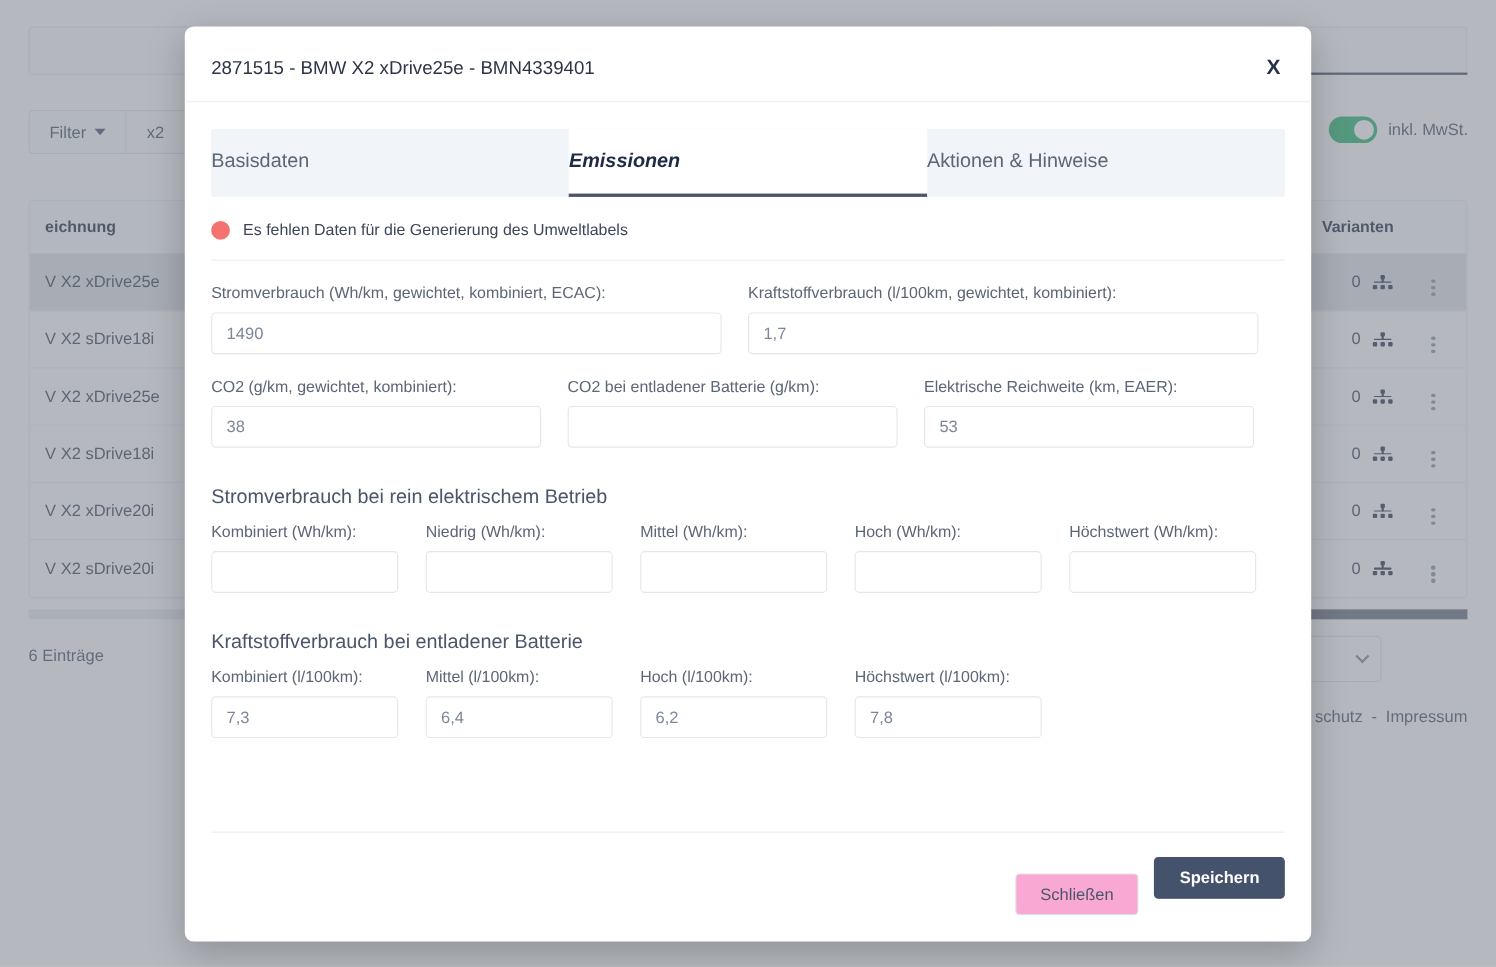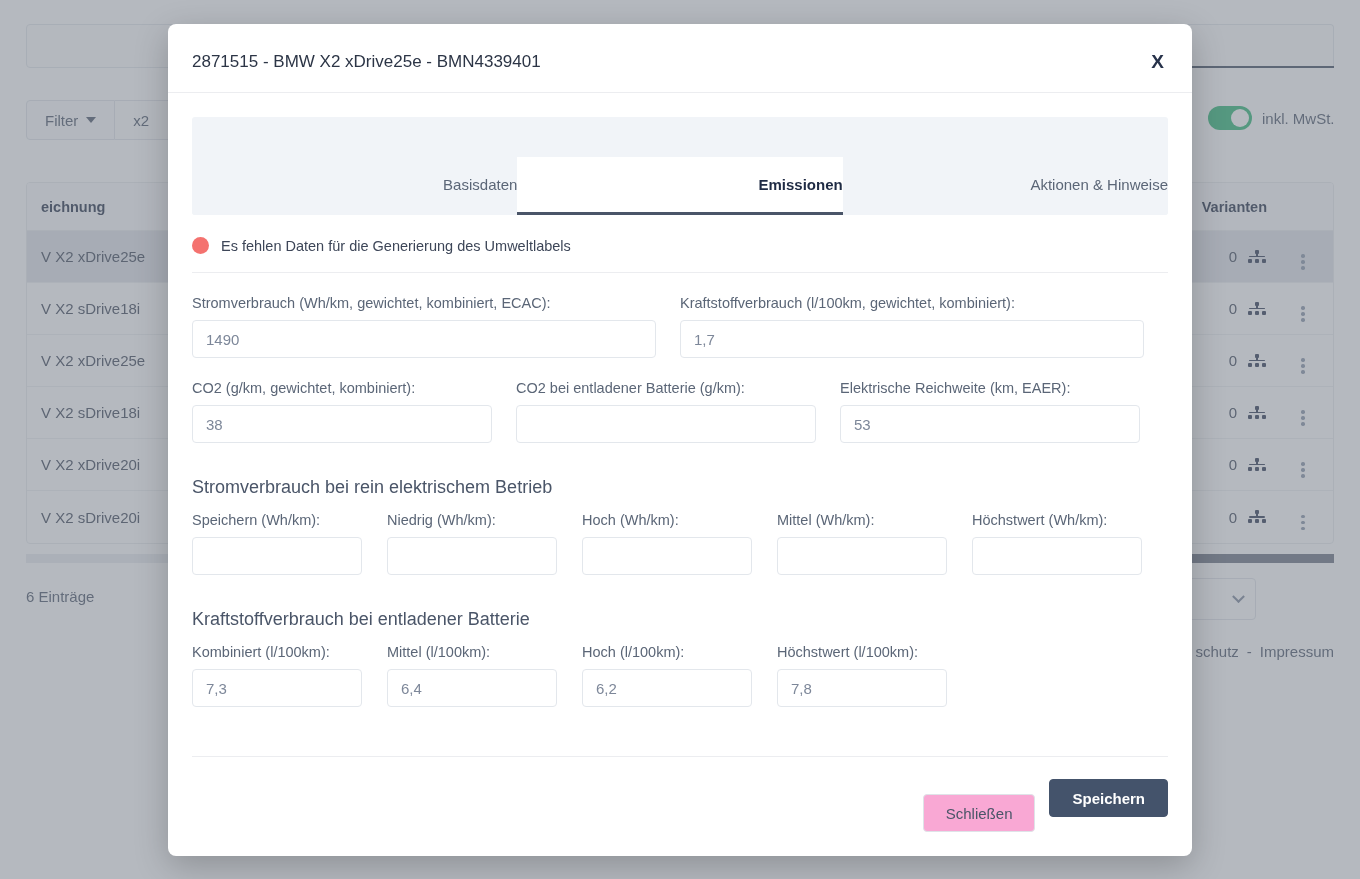--- a/index.html
+++ b/index.html
@@ -231,33 +231,33 @@
 
   .tabs {
     display: flex;
     margin: 24px 24px 0 24px;
     background: #f1f4f8;
     border-radius: 3px;
     overflow: hidden;
   }
   .tab {
     flex: 1;
-    text-align: right;
+    text-align: left;
     padding: 19px 0;
-    font-size: 15px;
+    font-size: 18px;
     color: #5b6677;
     cursor: pointer;
     background: #f1f4f8;
-    margin-top: 40px;
   }
   .tab.active {
     background: #ffffff;
     color: #1f2b44;
     font-weight: bold;
     border-bottom: 3px solid #4a5568;
+    font-style: italic;
   }
 
   .modal-body {
     flex: 1;
     padding: 0 24px;
     overflow: hidden;
   }
 
   .alert-row {
     display: flex; align-items: center; gap: 12px;
@@ -565,33 +565,33 @@
         </div>
         <div class="field w-300">
           <label class="field-label">Elektrische Reichweite (km, EAER):</label>
           <input class="field-input" type="text" value="53" style="">
         </div>
       </div>
 
       <div class="section-title">Stromverbrauch bei rein elektrischem Betrieb</div>
       <div class="quint-row">
         <div class="field">
-          <label class="field-label">Speichern (Wh/km):</label>
+          <label class="field-label">Kombiniert (Wh/km):</label>
           <input class="field-input" type="text" value="" style="">
         </div>
         <div class="field">
           <label class="field-label">Niedrig (Wh/km):</label>
           <input class="field-input" type="text" value="" style="">
         </div>
         <div class="field">
+          <label class="field-label">Mittel (Wh/km):</label>
+          <input class="field-input" type="text" value="" style="">
+        </div>
+        <div class="field">
           <label class="field-label">Hoch (Wh/km):</label>
-          <input class="field-input" type="text" value="" style="">
-        </div>
-        <div class="field">
-          <label class="field-label">Mittel (Wh/km):</label>
           <input class="field-input" type="text" value="" style="">
         </div>
         <div class="field">
           <label class="field-label">Höchstwert (Wh/km):</label>
           <input class="field-input" type="text" value="" style="">
         </div>
       </div>
 
       <div class="section-title">Kraftstoffverbrauch bei entladener Batterie</div>
       <div class="quint-row">

